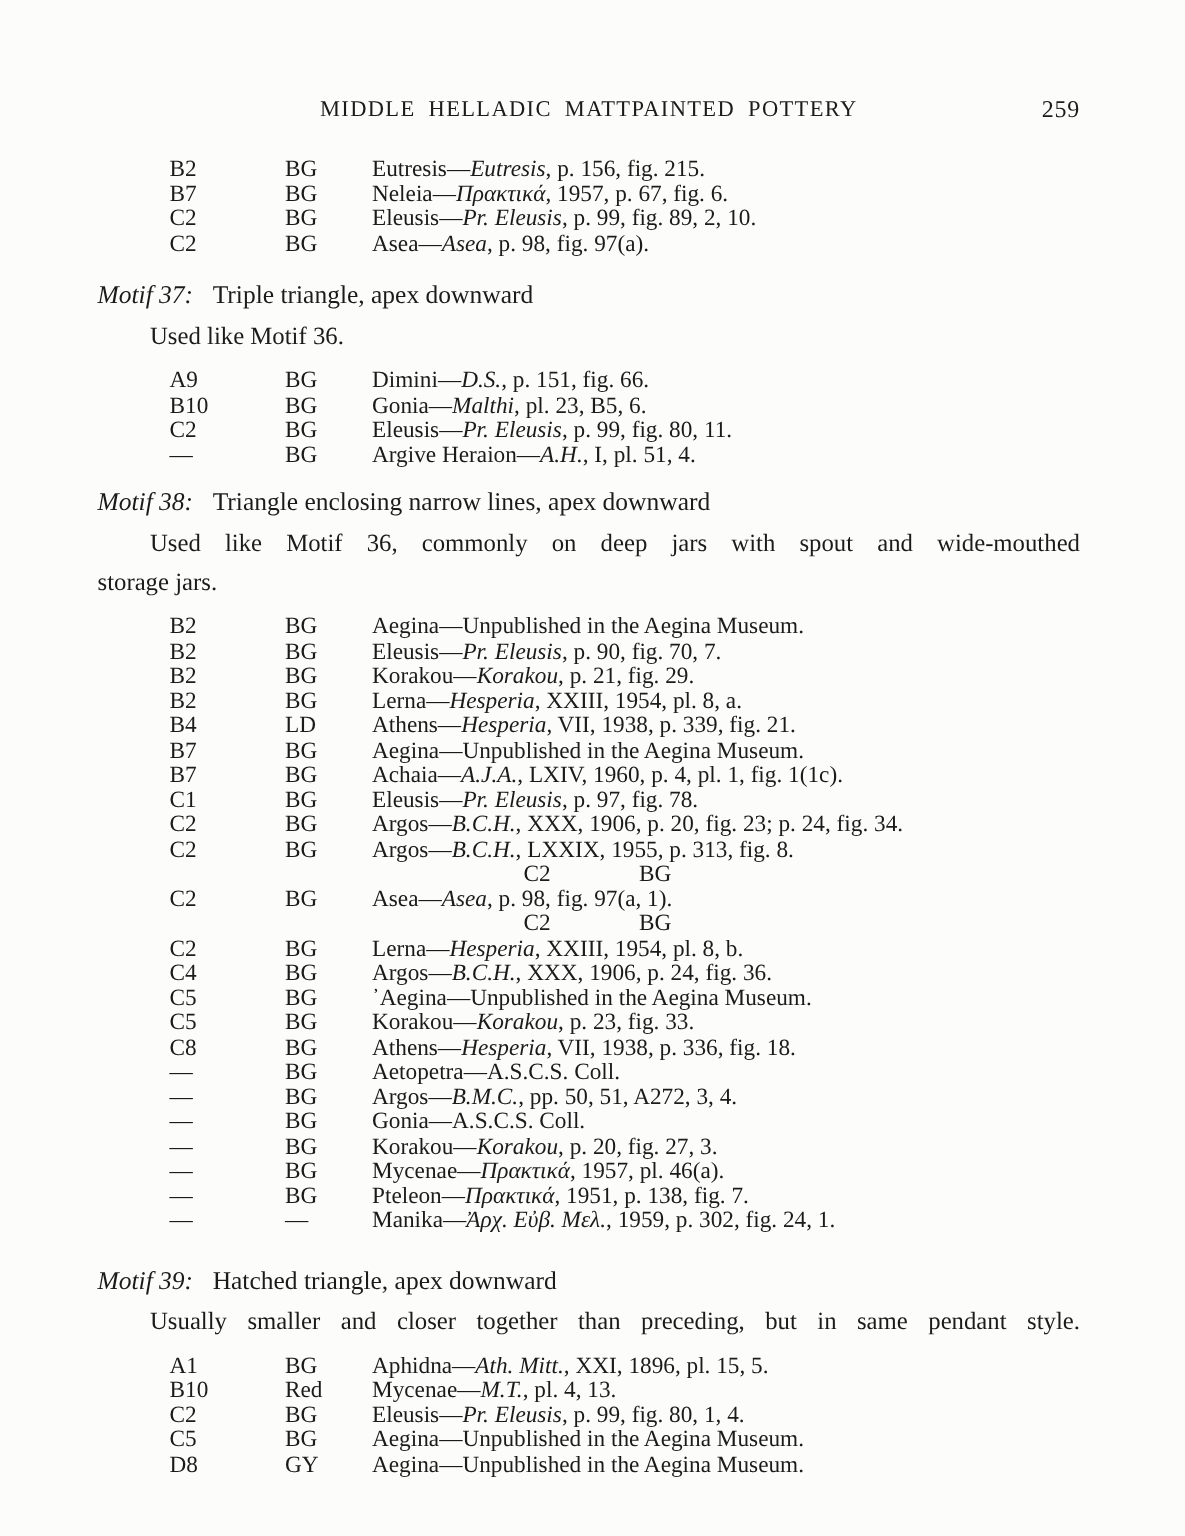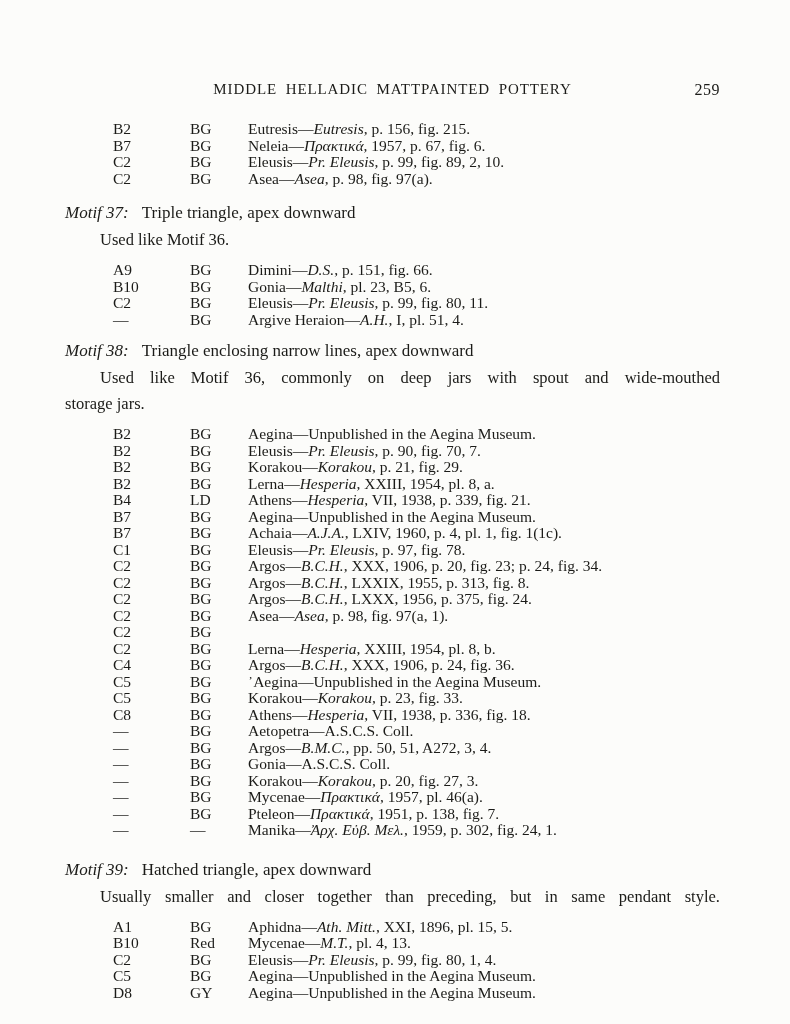--- a/index.html
+++ b/index.html
@@ -11,21 +11,21 @@
     color: #1b1b18;
   }
   .page {
     position: relative;
     width: 790px; height: 1024px;
     background: #fcfcfa;
     overflow: hidden;
   }
   .content {
     position: absolute;
-    left: 65px; top: 16px;
+    left: 65px; top: 0;
     width: 655px;
   }
   
   .running-head {
     position: relative;
     margin-top: 64px;
     height: 19px;
   }
   .header-title {
     text-align: center;
@@ -42,20 +42,21 @@
     letter-spacing: 0.5px;
   }
   
   .table { }
   .table.toptable { margin-top: 22px; }
   .row {
     display: flex;
     font-size: 15.5px;
     line-height: 16.5px;
     white-space: nowrap;
+    justify-content: center;
   }
   .c-code  { margin-left: 48px; width: 77px; flex: 0 0 auto; }
   .c-paint { width: 58px; flex: 0 0 auto; }
   .c-ref   { flex: 1 1 auto; }
   .c-ref i { font-style: italic; }
   
   .section { }
   #section-37 { margin-top: 15px; }
   #section-38 { margin-top: 12px; }
   #section-39 { margin-top: 20px; }
@@ -197,21 +198,20 @@
             <span class="c-ref"><span>Argos—</span><i>B.C.H.</i><span>, XXX, 1906, p. 20, fig. 23; p. 24, fig. 34.</span></span>
           </div>
           <div class="row">
             <span class="c-code">C2</span>
             <span class="c-paint">BG</span>
             <span class="c-ref"><span>Argos—</span><i>B.C.H.</i><span>, LXXIX, 1955, p. 313, fig. 8.</span></span>
           </div>
           <div class="row">
             <span class="c-code">C2</span>
             <span class="c-paint">BG</span>
-            <span class="c-ref"><span>Argos—</span><i>B.C.H.</i><span>, LXXX, 1956, p. 375, fig. 24.</span></span>
           </div>
           <div class="row">
             <span class="c-code">C2</span>
             <span class="c-paint">BG</span>
             <span class="c-ref"><span>Asea—</span><i>Asea</i><span>, p. 98, fig. 97(a, 1).</span></span>
           </div>
           <div class="row">
             <span class="c-code">C2</span>
             <span class="c-paint">BG</span>
           </div>

